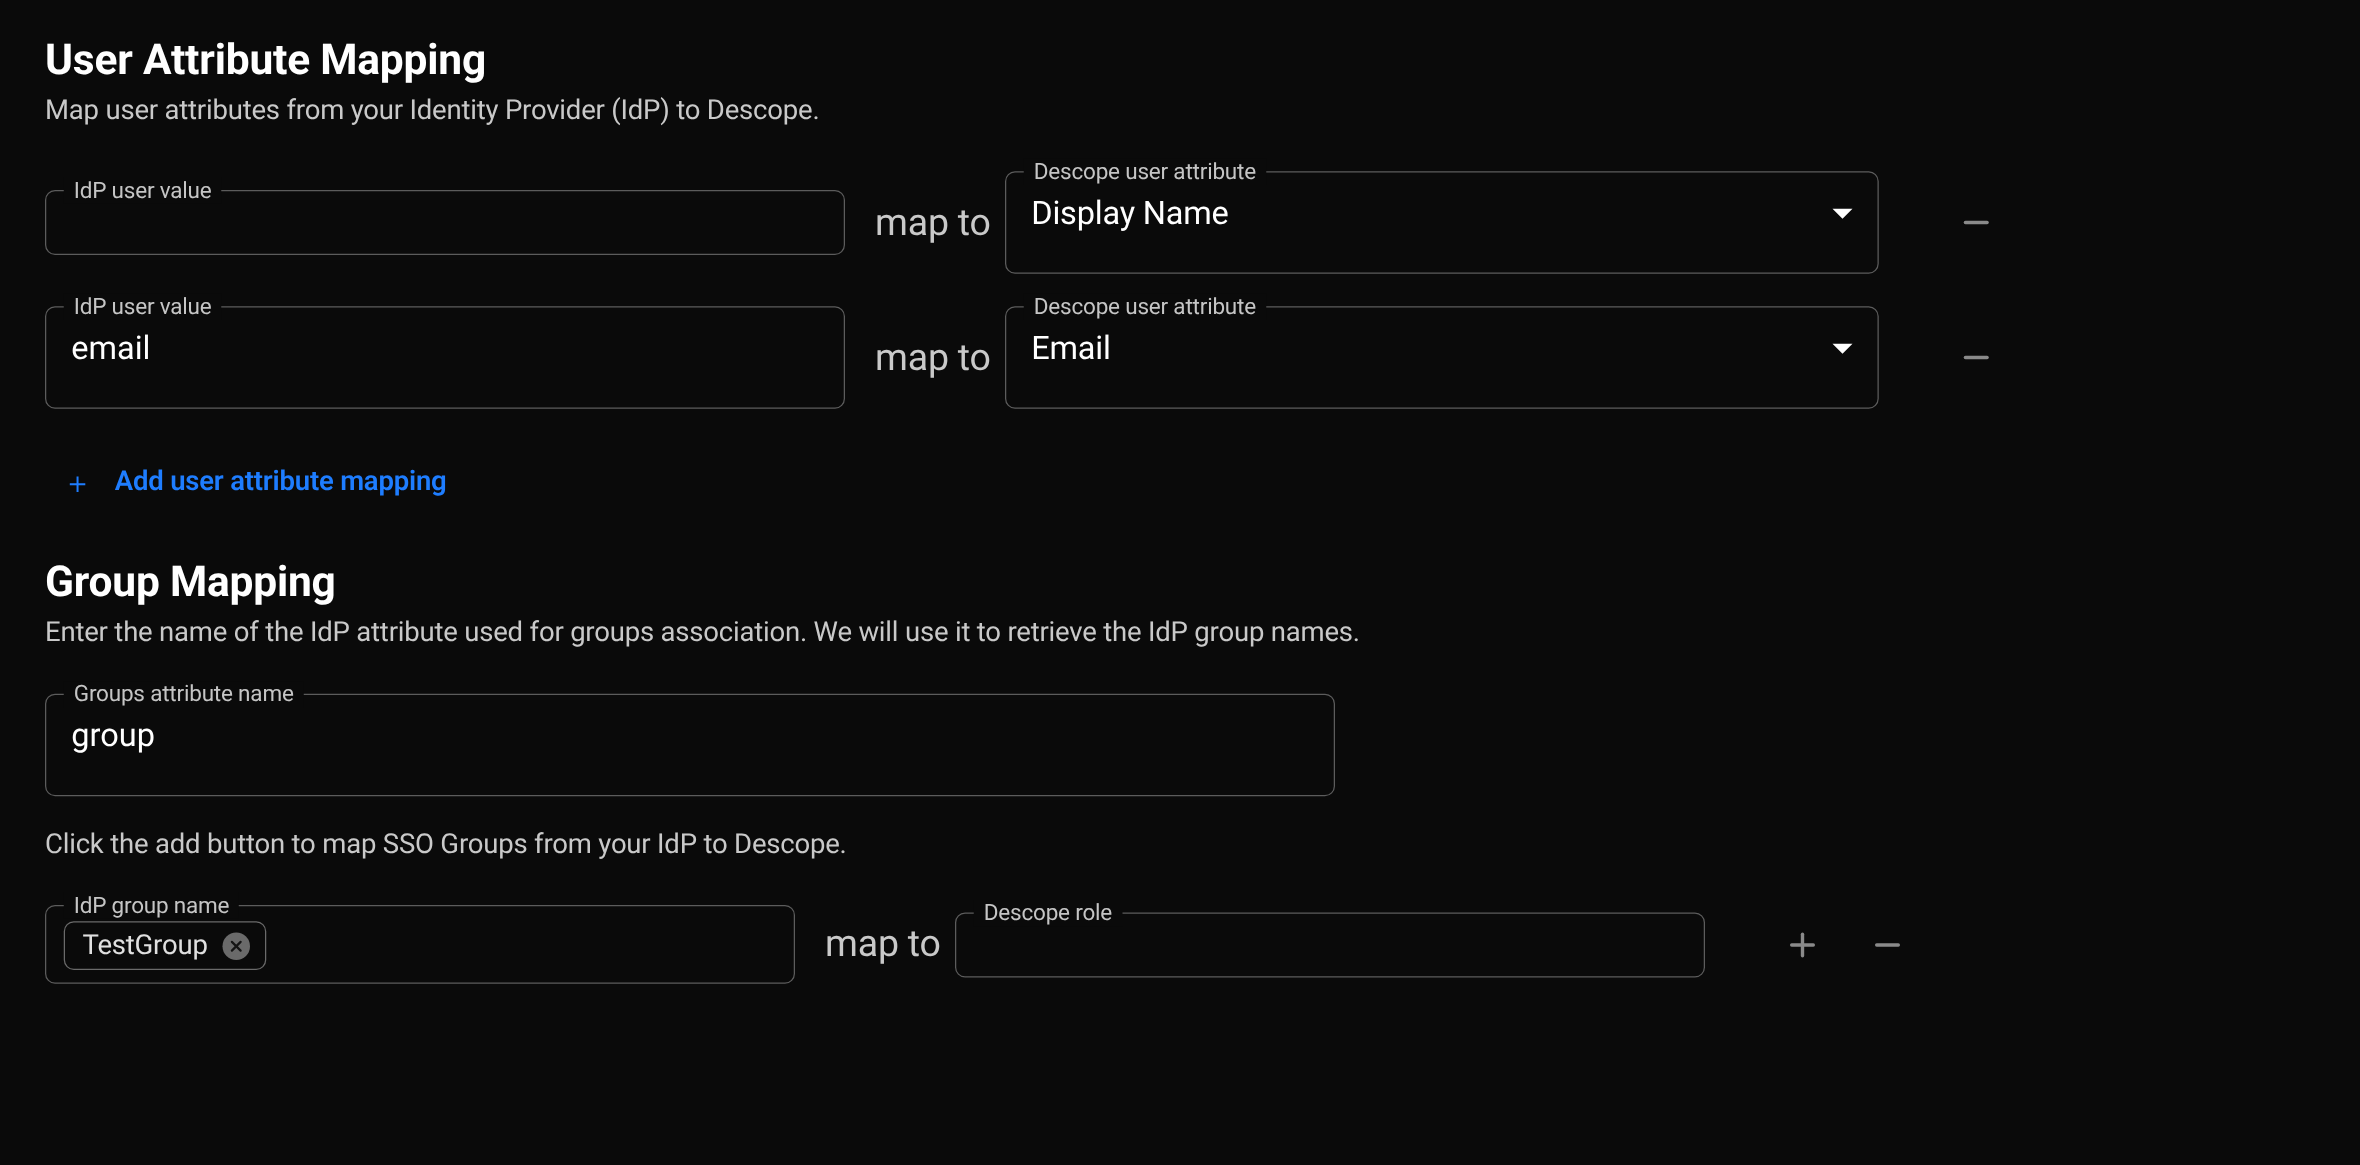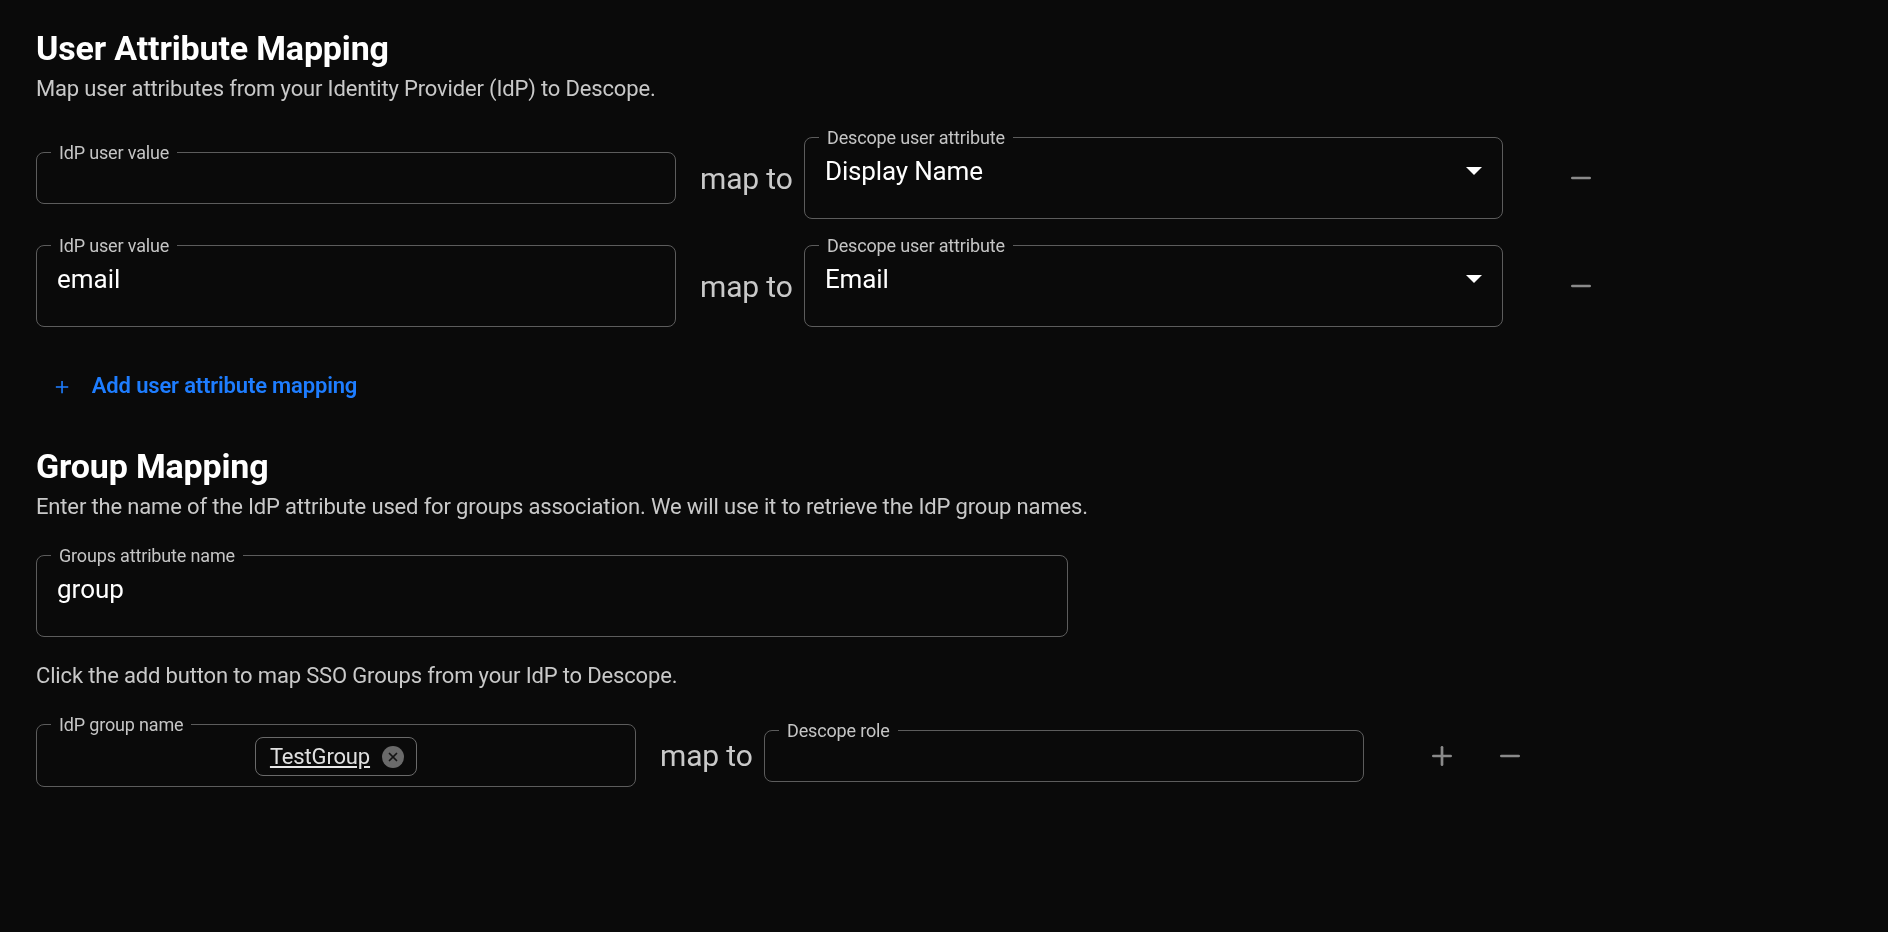--- a/index.html
+++ b/index.html
@@ -34,21 +34,21 @@
     position: relative;
     border: 1px solid #5c5c5c;
     border-radius: 8px;
     padding: 18px 20px 32px 20px;
     display: flex;
     align-items: center;
   }
   .field.w640 { width: 640px; }
   .field.w637 { width: 699px; }
   .field.w998 { width: 1032px; }
-  .field.w600 { width: 600px; justify-content: center; }
+  .field.w600 { width: 600px; }
   .field-label {
     position: absolute;
     top: -11px;
     left: 14px;
     background: #0a0a0a;
     padding: 0 8px;
     font-size: 18px;
     color: #c5c5c5;
     font-weight: 400;
   }
@@ -106,21 +106,20 @@
     line-height: 1;
   }
   .chip {
     display: inline-flex;
     align-items: center;
     gap: 12px;
     border: 1.5px solid #6a6a6a;
     border-radius: 8px;
     padding: 6px 12px 6px 14px;
     background: transparent;
-    text-decoration: underline;
   }
   .chip-text {
     font-size: 22px;
     color: #e0e0e0;
   }
   .chip-close {
     width: 22px; height: 22px;
     border-radius: 50%;
     background: #6a6a6a;
     display: flex;

